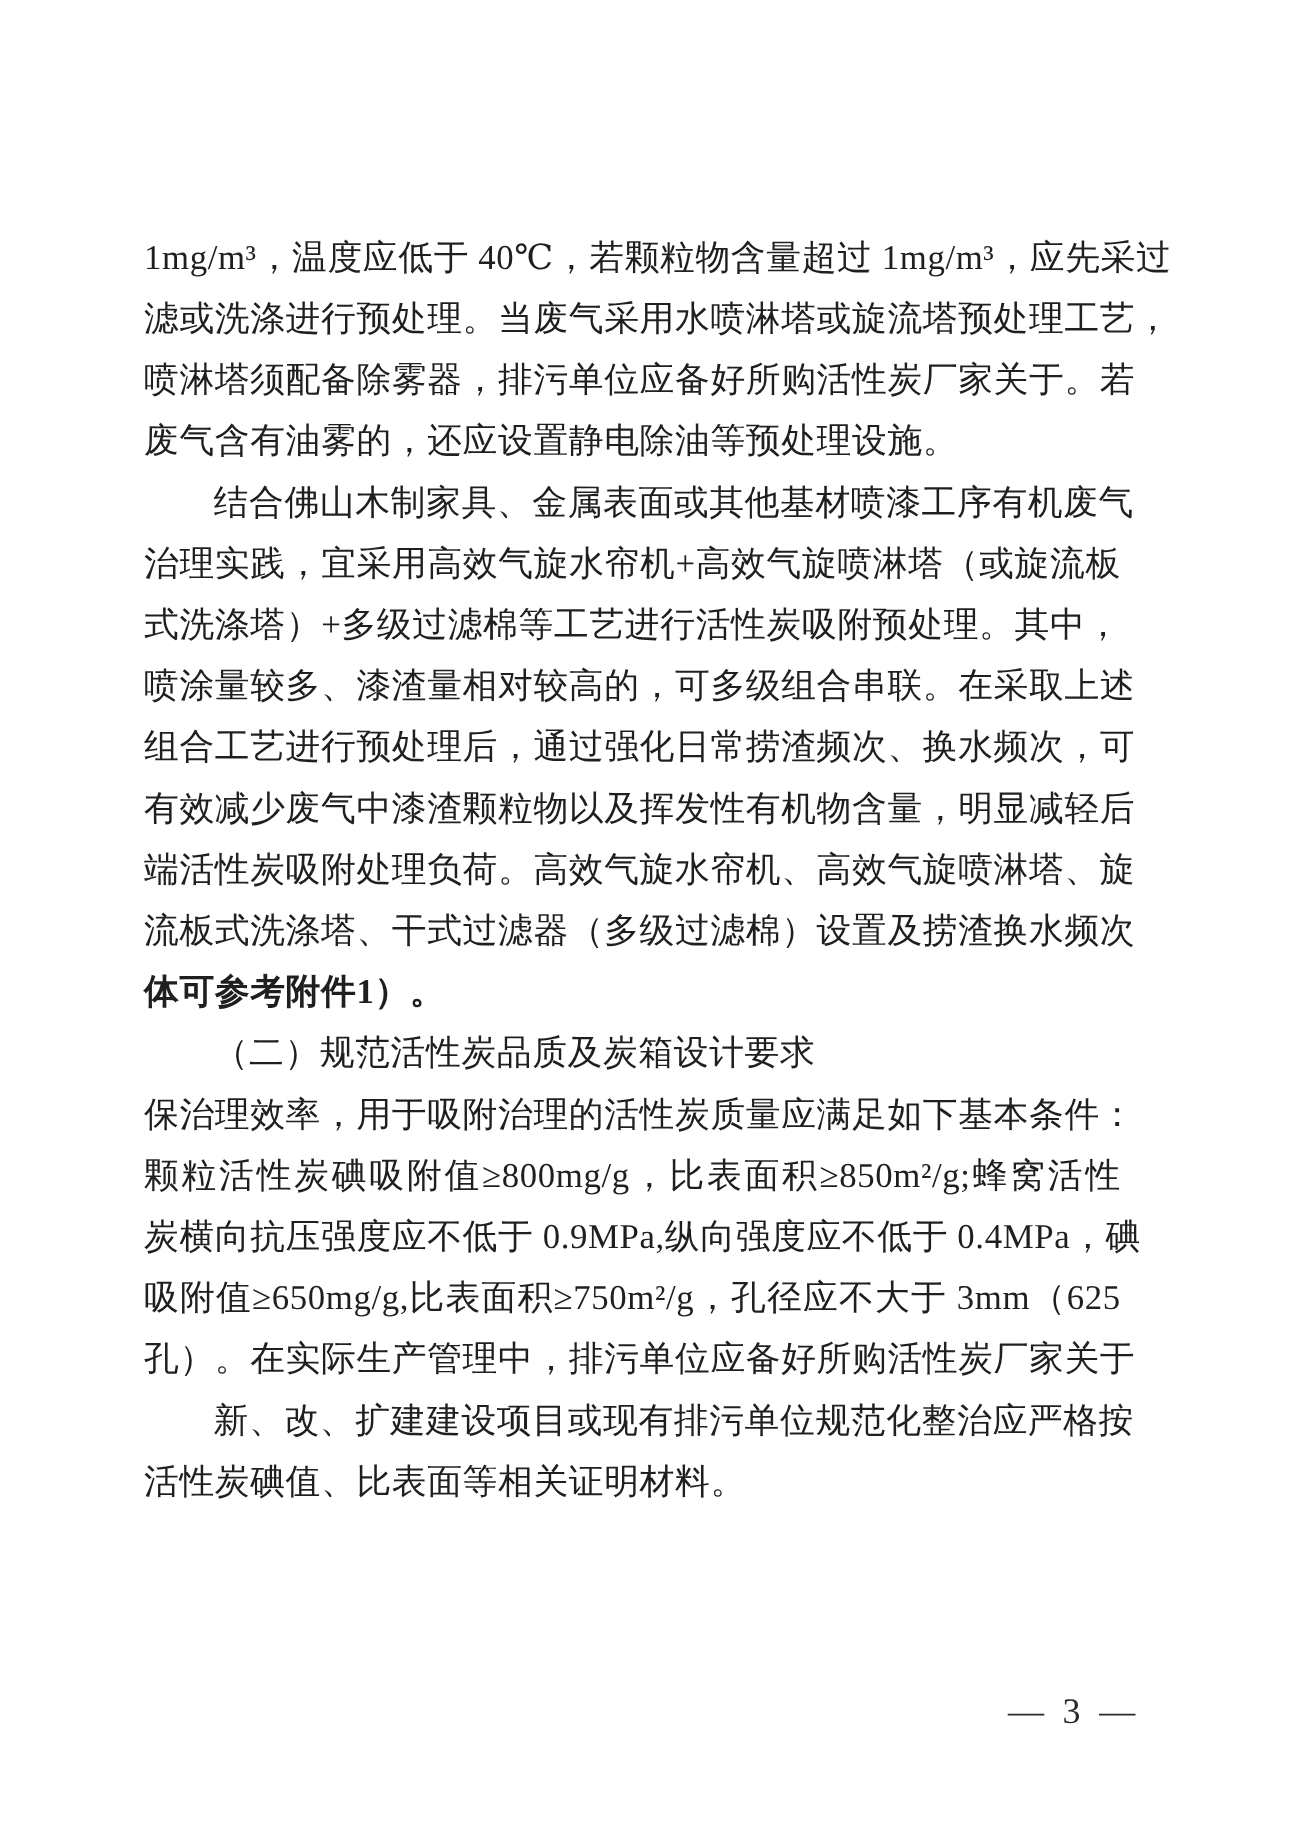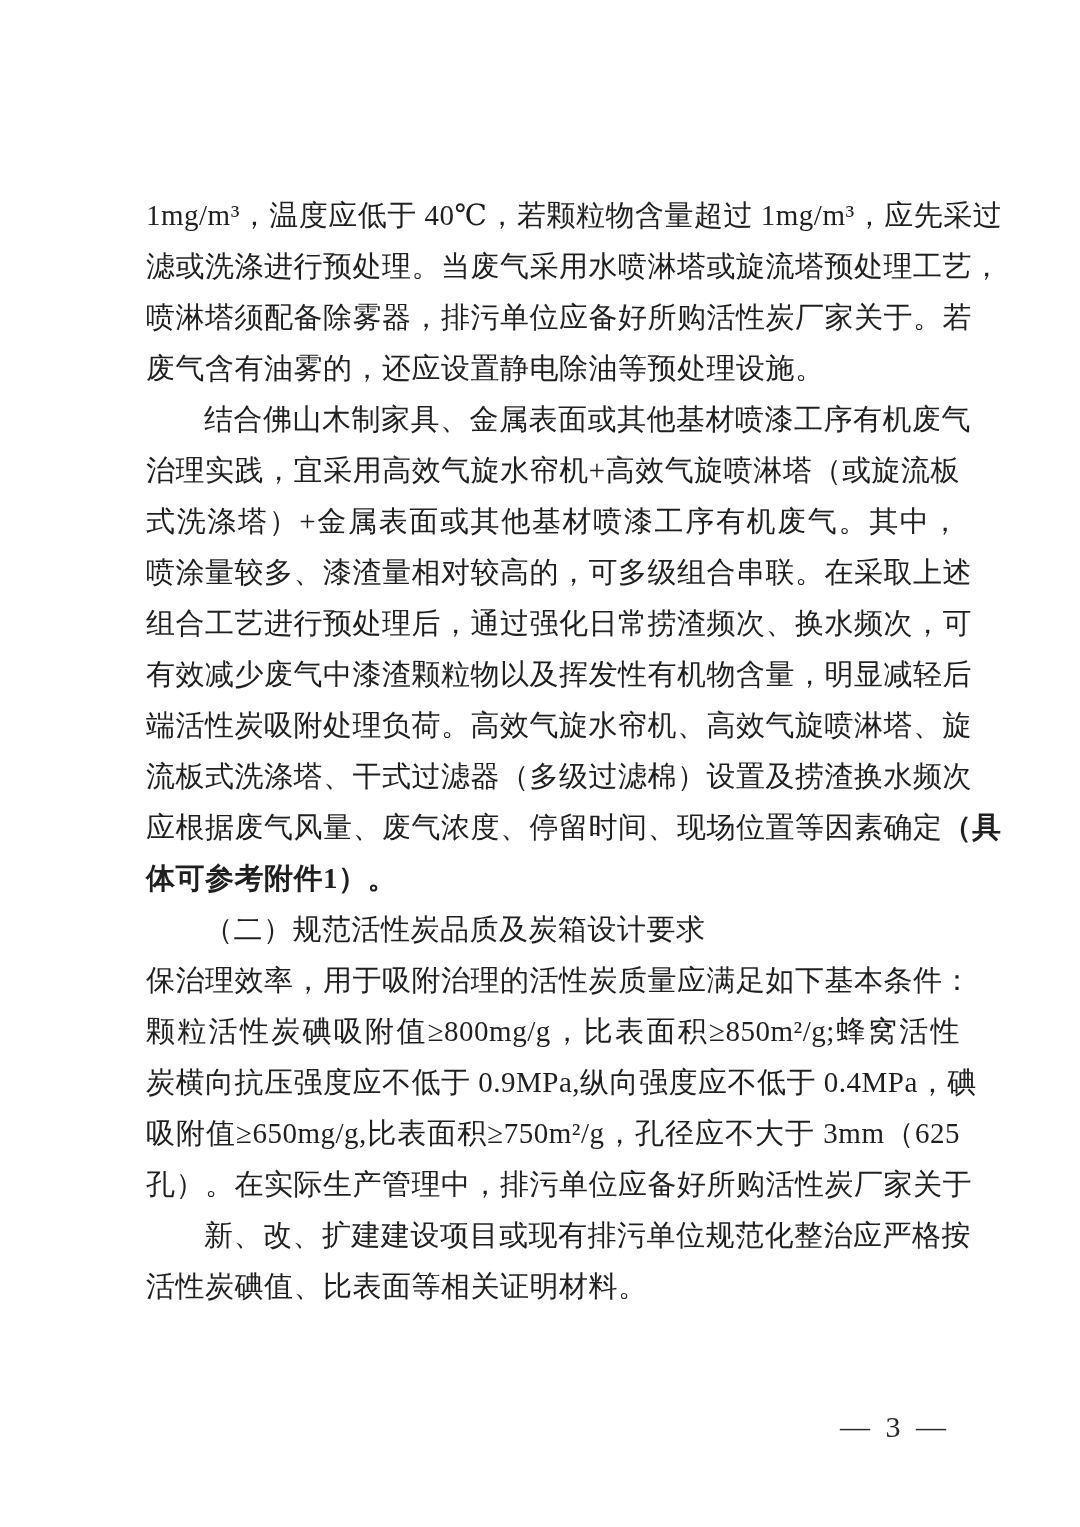--- a/index.html
+++ b/index.html
@@ -11,21 +11,21 @@
     position: relative;
     width: 1080px;
     height: 1527px;
     background: #ffffff;
     overflow: hidden;
     font-family: "Liberation Serif", "DejaVu Serif", serif;
     color: #1f1f1f;
   }
   .doc-body {
     position: absolute;
-    left: 146px;
+    left: 120px;
     top: 190px;
     width: 814px;
   }
   .ln {
     font-size: 29px;
     line-height: 51px;
     height: 51px;
     white-space: nowrap;
     letter-spacing: 0.5px;
   }
@@ -55,29 +55,26 @@
 
 <div class="page">
   <div class="doc-body">
     <div class="ln full">1mg/m³，温度应低于 40℃，若颗粒物含量超过 1mg/m³，应先采过</div>
     <div class="ln full">滤或洗涤进行预处理。当废气采用水喷淋塔或旋流塔预处理工艺，</div>
     <div class="ln full">喷淋塔须配备除雾器，排污单位应备好所购活性炭厂家关于。若</div>
     <div class="ln">废气含有油雾的，还应设置静电除油等预处理设施。</div>
 
     <div class="ln full indent">结合佛山木制家具、金属表面或其他基材喷漆工序有机废气</div>
     <div class="ln full">治理实践，宜采用高效气旋水帘机+高效气旋喷淋塔（或旋流板</div>
-    <div class="ln full">式洗涤塔）+金属表面或其他基材喷漆工序有机废气。其中，</div>
+    <div class="ln full">式洗涤塔）+多级过滤棉等工艺进行活性炭吸附预处理。其中，</div>
     <div class="ln full">喷涂量较多、漆渣量相对较高的，可多级组合串联。在采取上述</div>
     <div class="ln full">组合工艺进行预处理后，通过强化日常捞渣频次、换水频次，可</div>
     <div class="ln full">有效减少废气中漆渣颗粒物以及挥发性有机物含量，明显减轻后</div>
     <div class="ln full">端活性炭吸附处理负荷。高效气旋水帘机、高效气旋喷淋塔、旋</div>
     <div class="ln full">流板式洗涤塔、干式过滤器（多级过滤棉）设置及捞渣换水频次</div>
-    <div class="ln full">
-      <span>应根据废气风量、废气浓度、停留时间、现场位置等因素确定</span><span class="bold-run">（具</span>
-    </div>
     <div class="ln bold-line">体可参考附件1）。</div>
 
     <div class="ln indent">（二）规范活性炭品质及炭箱设计要求</div>
 
     <div class="ln full">保治理效率，用于吸附治理的活性炭质量应满足如下基本条件：</div>
     <div class="ln full">颗粒活性炭碘吸附值≥800mg/g，比表面积≥850m²/g;蜂窝活性</div>
     <div class="ln full">炭横向抗压强度应不低于 0.9MPa,纵向强度应不低于 0.4MPa，碘</div>
     <div class="ln full">吸附值≥650mg/g,比表面积≥750m²/g，孔径应不大于 3mm（625</div>
     <div class="ln full">孔）。在实际生产管理中，排污单位应备好所购活性炭厂家关于</div>
     <div class="ln full indent">新、改、扩建建设项目或现有排污单位规范化整治应严格按</div>

